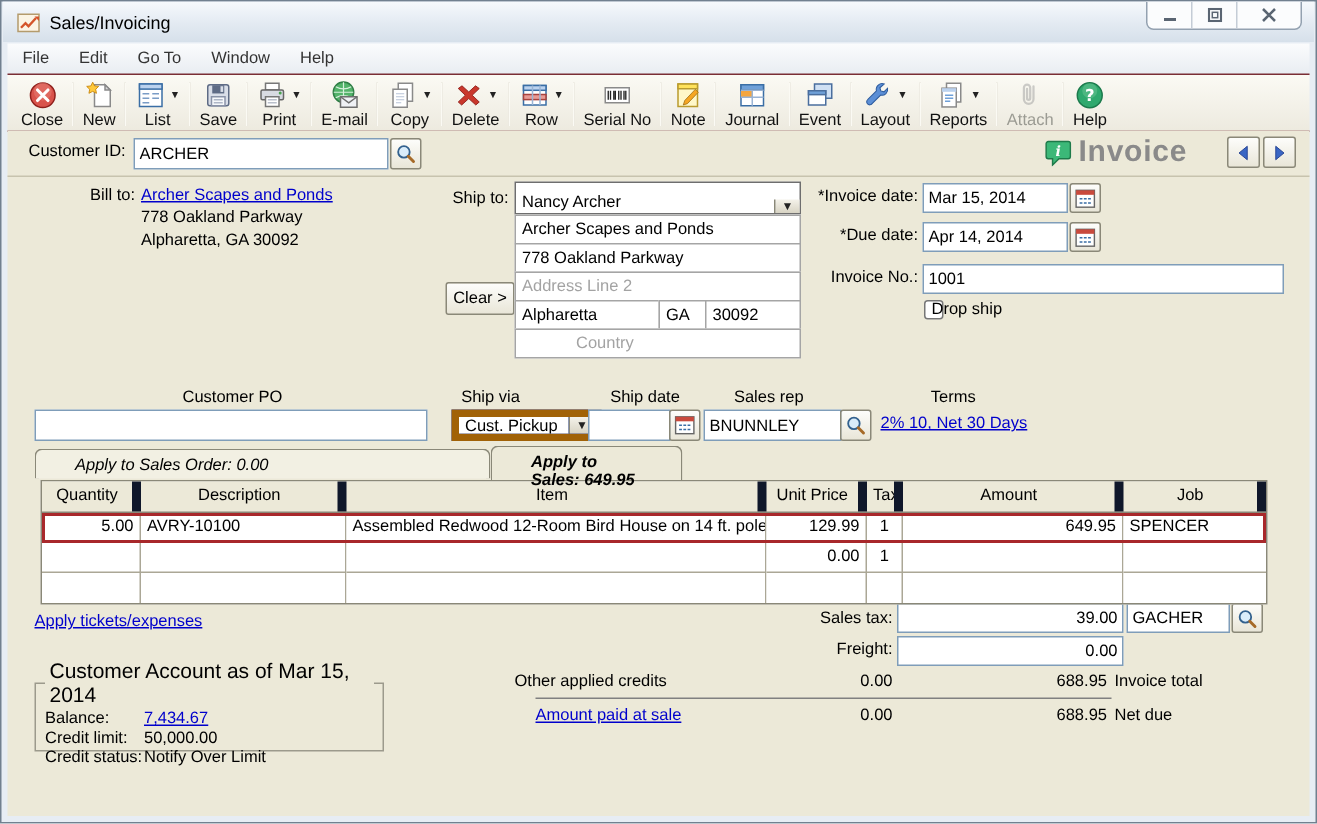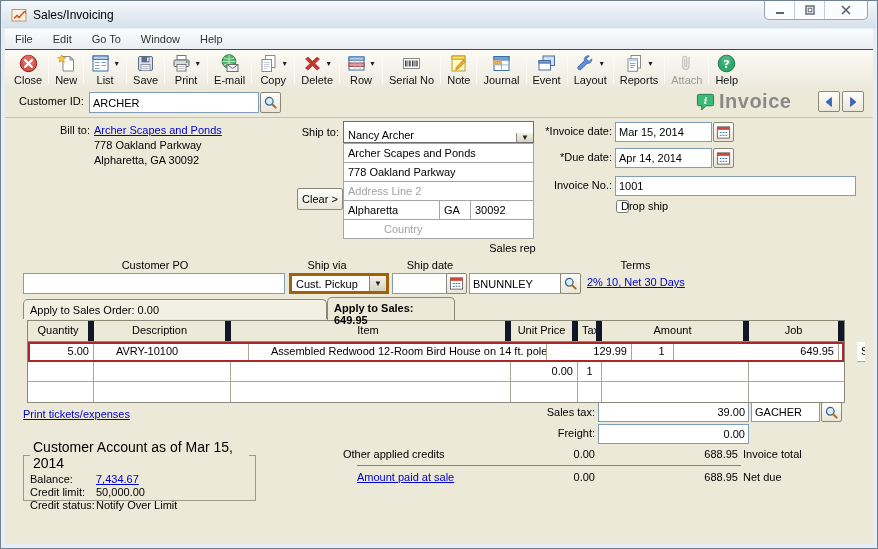--- a/index.html
+++ b/index.html
@@ -50,34 +50,34 @@
   .stackfield{background:#fff;border:1px solid #A5A5A5;font:11px "Liberation Sans","DejaVu Sans",sans-serif;padding:1px 4px;}
   .btn{background:linear-gradient(#FDFDFB,#E9E6D8);border:1px solid #8A8878;border-radius:2px;
     display:flex;align-items:center;justify-content:center;font:11px "Liberation Sans","DejaVu Sans",sans-serif;}
   .btn svg{display:block;}
   .link{color:#0000CC;text-decoration:underline;cursor:pointer;white-space:nowrap;}
   .invoice-title{font-size:20px;font-weight:bold;color:#8A8A8A;letter-spacing:.5px;}
   .combo-arrow{width:17px;background:linear-gradient(#F4F2EA,#D8D4C4);border-left:1px solid #8A8878;
     display:flex;align-items:center;justify-content:center;font-size:8px;color:#222;}
 
   
-  .tab{position:absolute;border:1px solid #8A8878;border-bottom:none;border-radius:5px 5px 0 0;padding:4px 6px 0;}
+  .tab{position:absolute;border:1px solid #8A8878;border-bottom:none;border-radius:5px 5px 0 0;padding:4px 26px 0;font-style:italic;}
   .tab.inactive{top:181px;height:20px;background:#F2F0E3;}
   .tab.active{top:179px;height:23px;background:#ECE9D8;font-weight:bold;z-index:3;}
 
   
   .items{position:absolute;left:22px;top:202px;width:818px;background:#fff;border:1px solid #8A8878;z-index:2;}
   .trow{display:grid;grid-template-columns:66px 137px 280px 67px 24px 147px 1fr;}
   .trow.head{background:#ECE9D8;border-bottom:1px solid #8A8878;}
   .tcell{height:20px;padding:3px 4px 0;border-right:1px solid #ABA796;overflow:hidden;white-space:nowrap;}
   .trow.head .tcell{border-right:6px solid #0f172a;font-weight:normal;}
   .tcell:last-child{border-right:none;}
   .trow.body .tcell{border-bottom:1px solid #ABA796;background:#fff;}
   .trow.body:last-child .tcell{border-bottom:none;}
-  .trow.selected{outline:2px solid #A8282B;outline-offset:-2px;position:relative;z-index:2;gap:18px;}
+  .trow.selected{outline:2px solid #A8282B;outline-offset:-2px;position:relative;z-index:2;}
 
   fieldset.acct{position:absolute;left:18px;top:321px;width:233px;height:62px;border:1px solid #9C9A8C;
     margin:0;padding:1px 6px;}
   fieldset.acct legend{padding:0 3px;font-size:14px;}
   .acct-row{display:flex;margin-top:1px;}
   .acct-lab{width:66px;}
 
   .hline{position:absolute;height:1px;background:#808080;}
   .cal-btn,.mag-btn{width:21px;height:20px;}
 </style>
@@ -422,25 +422,25 @@
 
     <span class="abs lbl r" style="left:512px;top:61px;width:95px;">Invoice No.:</span>
     <input class="field abs" style="left: 610px; top: 58px; width: 241px; height: 20px;" value="1001">
 
     <input type="checkbox" class="abs" style="left: 611px; top: 82px; width: 13px; height: 13px; margin: 0px;">
     <span class="abs lbl" style="left:616px;top:82px;">Drop ship</span>
 
     <span class="abs lbl c" style="left:100px;top:141px;width:100px;">Customer PO</span>
     <span class="abs lbl c" style="left:272px;top:141px;width:100px;">Ship via</span>
     <span class="abs lbl c" style="left:372px;top:141px;width:106px;">Ship date</span>
-    <span class="abs lbl c" style="left:455px;top:124px;width:105px;">Sales rep</span>
+    <span class="abs lbl c" style="left:455px;top:141px;width:105px;">Sales rep</span>
     <span class="abs lbl c" style="left:578px;top:141px;width:105px;">Terms</span>
 
     <input class="field abs" style="left: 18px; top: 155px; width: 262px; height: 21px;" value="">
-    <span class="abs" style="left:284px;top:155px;width:100px;height:21px;display:flex;border:3px solid #a16207;background:#1d4ed8;">
+    <span class="abs" style="left:296px;top:155px;width:100px;height:21px;display:flex;border:5px solid #a16207;background:#1d4ed8;">
       <input style="flex: 1 1 0%; border: none; outline: none; font: 11px &quot;Liberation Sans&quot;, sans-serif; padding: 1px 4px; min-width: 0px;" value="Cust. Pickup">
       <span class="combo-arrow">▼</span>
     </span>
     <input class="field abs" style="left: 387px; top: 155px; width: 55px; height: 21px;" value="">
     <span class="btn abs cal-btn" style="left:441px;top:155px;height:21px;">
         <svg viewBox="0 0 16 16" width="15" height="15">
           <rect x="1.5" y="2" width="13" height="12" fill="#fff" stroke="#666"></rect>
           <rect x="1.5" y="2" width="13" height="3.2" fill="#C94A3D"></rect>
           <path d="M4 8h2M7 8h2M10 8h2M4 11h2M7 11h2M10 11h2" stroke="#3A6EA5"></path>
         </svg>
@@ -489,21 +489,21 @@
           <span class="tcell r"></span>
           <span class="tcell "></span>
           <span class="tcell "></span>
           <span class="tcell r"></span>
           <span class="tcell c"></span>
           <span class="tcell r"></span>
           <span class="tcell "></span>
         </div>
       </div>
 
-    <span class="abs link" style="left:18px;top:290px;">Print tickets/expenses</span>
+    <span class="abs link" style="left:18px;top:290px;">Apply tickets/expenses</span>
 
     <span class="abs lbl r" style="left:490px;top:288px;width:100px;">Sales tax:</span>
     <input class="field abs r" style="left: 593px; top: 284px; width: 151px; height: 20px;" value="39.00">
     <input class="field abs" style="left: 746px; top: 284px; width: 69px; height: 20px;" value="GACHER">
     <span class="btn abs mag-btn" style="left:816px;top:284px;">
         <svg viewBox="0 0 16 16" width="15" height="15">
           <circle cx="6.7" cy="6.7" r="4.1" fill="#D9ECFA" stroke="#33618E" stroke-width="1.3"></circle>
           <path d="M9.8 9.8l3.7 3.7" stroke="#A66A28" stroke-width="2.1" stroke-linecap="round"></path>
         </svg>
       </span>

